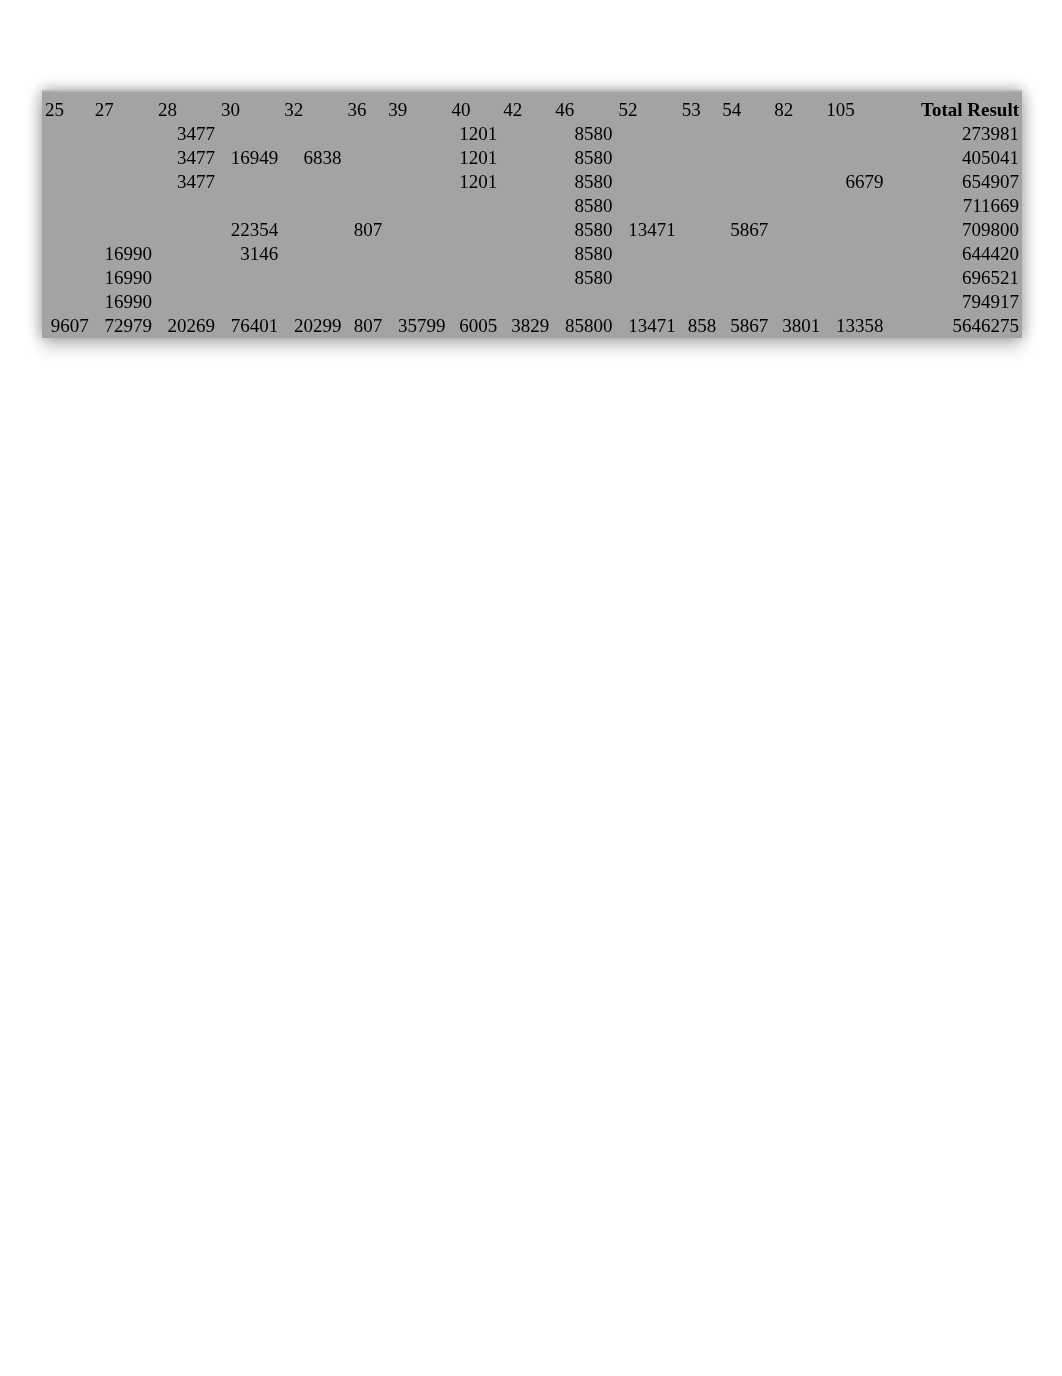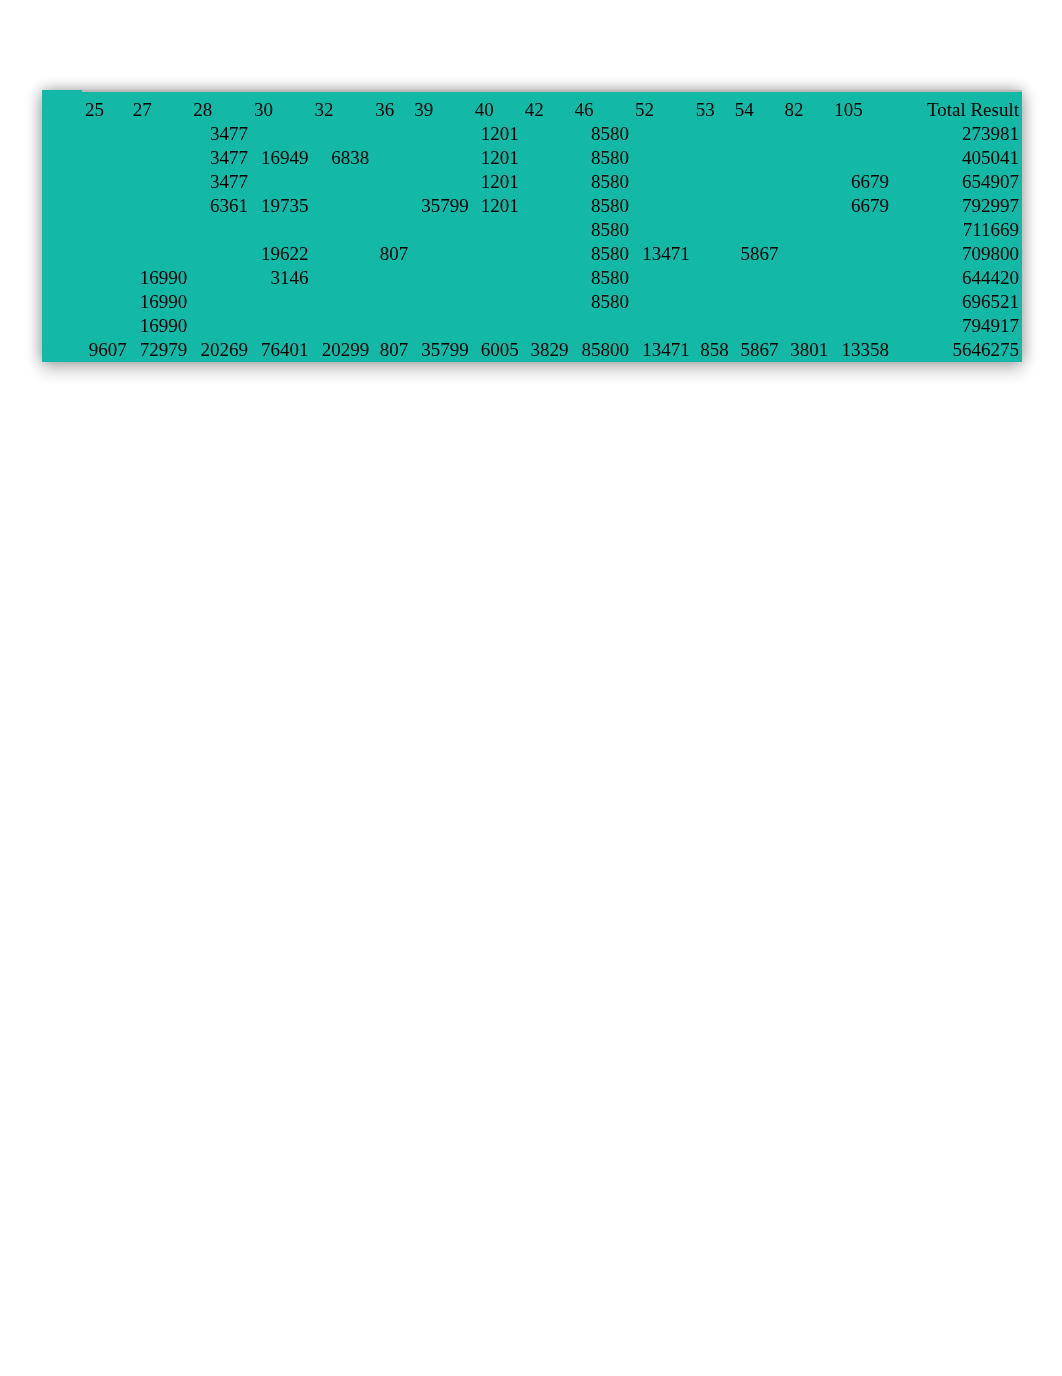--- a/index.html
+++ b/index.html
@@ -14,22 +14,21 @@
     overflow: hidden;
   }
   .sheet {
     position: relative;
     margin: 90px 40px 0 42px;
     box-shadow:
       0 -6px 10px rgba(0,0,0,0.12),
       0 10px 14px rgba(0,0,0,0.20),
       -8px 0 10px rgba(0,0,0,0.10),
       8px 0 10px rgba(0,0,0,0.10);
-    background: #14b8a6;
-    padding-left: 40px;
+    background: #a3a3a3;
   }
   .toprule {
     height: 2px;
     background: #b9b9b9;
     width: 100%;
   }
   table {
     border-collapse: collapse;
     width: 100%;
     table-layout: fixed;
@@ -42,20 +41,21 @@
     text-align: right;
     font-weight: normal;
     overflow: visible;
   }
   thead td {
     text-align: left;
     padding-top: 6px;
   }
   thead td.tr-head {
     text-align: right;
+    font-weight: bold;
   }
   .col-25  { width: 44px; }
   .col-27  { width: 56px; }
   .col-28  { width: 56px; }
   .col-30  { width: 56px; }
   .col-32  { width: 56px; }
   .col-36  { width: 36px; }
   .col-39  { width: 56px; }
   .col-40  { width: 46px; }
   .col-42  { width: 46px; }
@@ -162,58 +162,40 @@
           <td></td>
           <td></td>
           <td></td>
           <td></td>
           <td>6679</td>
           <td>654907</td>
         </tr>
         <tr>
           <td></td>
           <td></td>
-          <td>6361</td>
-          <td>19735</td>
-          <td></td>
-          <td></td>
-          <td>35799</td>
-          <td>1201</td>
-          <td></td>
-          <td>8580</td>
-          <td></td>
-          <td></td>
-          <td></td>
-          <td></td>
-          <td>6679</td>
-          <td>792997</td>
-        </tr>
-        <tr>
-          <td></td>
-          <td></td>
           <td></td>
           <td></td>
           <td></td>
           <td></td>
           <td></td>
           <td></td>
           <td></td>
           <td>8580</td>
           <td></td>
           <td></td>
           <td></td>
           <td></td>
           <td></td>
           <td>711669</td>
         </tr>
         <tr>
           <td></td>
           <td></td>
           <td></td>
-          <td>19622</td>
+          <td>22354</td>
           <td></td>
           <td>807</td>
           <td></td>
           <td></td>
           <td></td>
           <td>8580</td>
           <td>13471</td>
           <td></td>
           <td>5867</td>
           <td></td>

